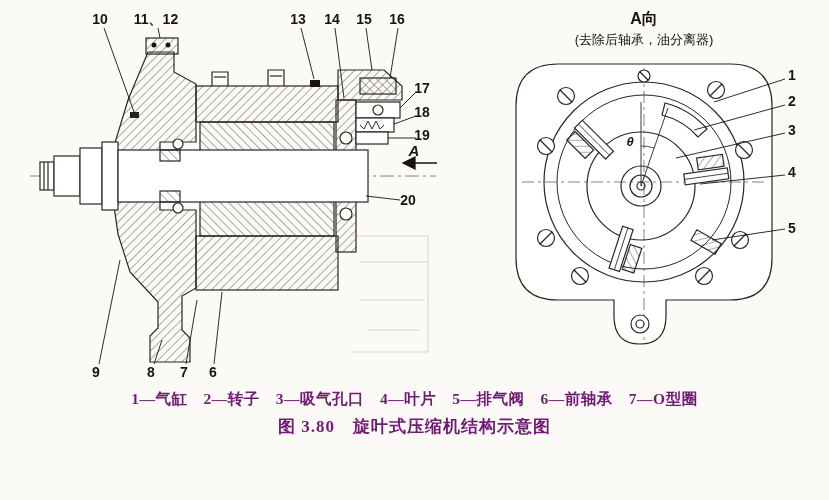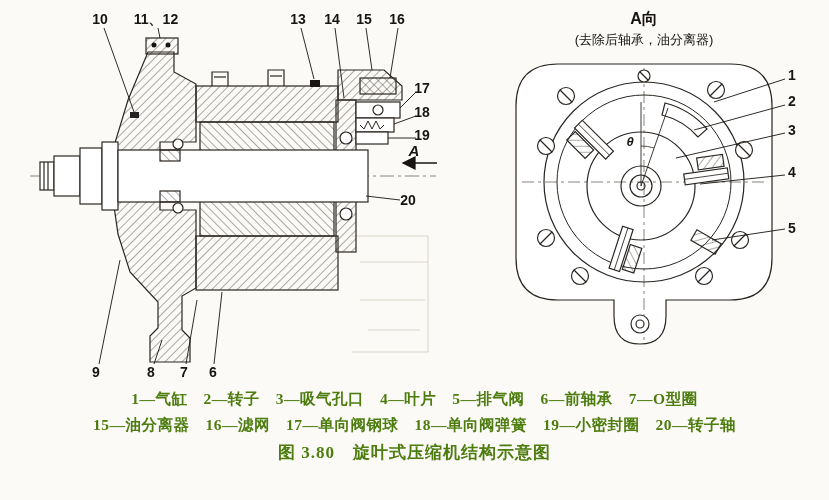--- a/index.html
+++ b/index.html
@@ -1,17 +1,17 @@
 <!DOCTYPE html>
 <html><head>
 <meta charset="utf-8">
 <style>
   html,body{margin:0;padding:0;}
   .page{position:relative;width:829px;height:500px;background:#fbfaf6;overflow:hidden;
-        font-family:"Liberation Sans",sans-serif;color:#4d7c0f;}
+        font-family:"Liberation Sans",sans-serif;color:#701a75;}
   .drawing{position:absolute;top:0;left:0;}
   svg text{font-family:"Liberation Sans",sans-serif;font-size:14px;font-weight:bold;fill:#171411;}
   svg text.viewlabel{font-size:16px;}
   svg text.note{font-size:13px;font-weight:normal;}
   svg text.theta{font-style:italic;font-size:13px;}
   svg text.secletter{font-style:italic;font-size:15px;}
   .legend{position:absolute;left:0;top:386px;width:829px;text-align:center;}
   .legend-line{font-family:"Liberation Serif",serif;font-weight:700;font-size:15.5px;
                line-height:26px;letter-spacing:.5px;white-space:nowrap;}
   .legend-title{font-family:"Liberation Serif",serif;font-weight:700;font-size:17px;
@@ -246,17 +246,16 @@
       <text x="792" y="80">1</text>
       <text x="792" y="106">2</text>
       <text x="792" y="135">3</text>
       <text x="792" y="177">4</text>
       <text x="792" y="233">5</text>
     </g>
   </svg>
 
   <div class="legend">
     <div class="legend-line">1—气缸　2—转子　3—吸气孔口　4—叶片　5—排气阀　6—前轴承　7—O型圈</div>
-    <div class="legend-line">15—油分离器　16—滤网　17—单向阀钢球　18—单向阀弹簧　19—小密封圈　20—转子轴</div>
     <div class="legend-title">图 3.80　旋叶式压缩机结构示意图</div>
   </div>
 
 </div>
 
 </body></html>

